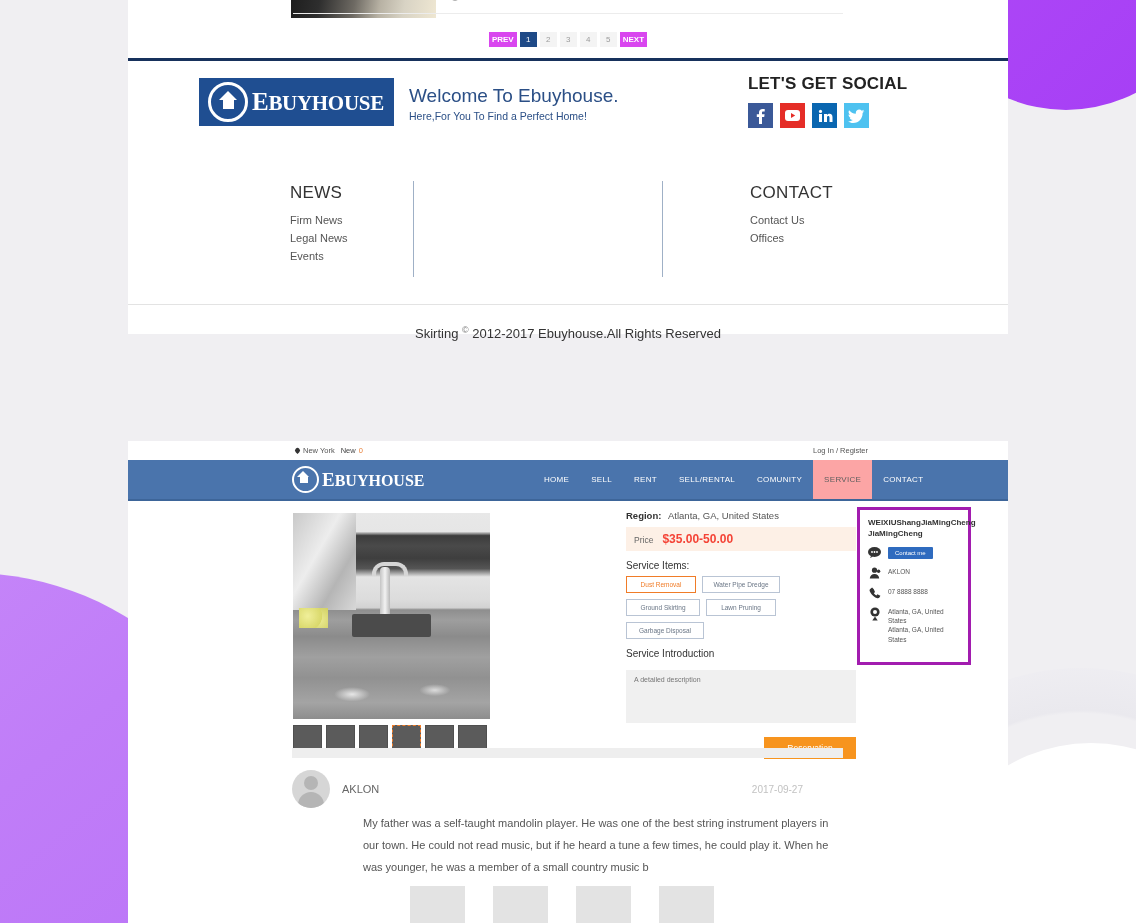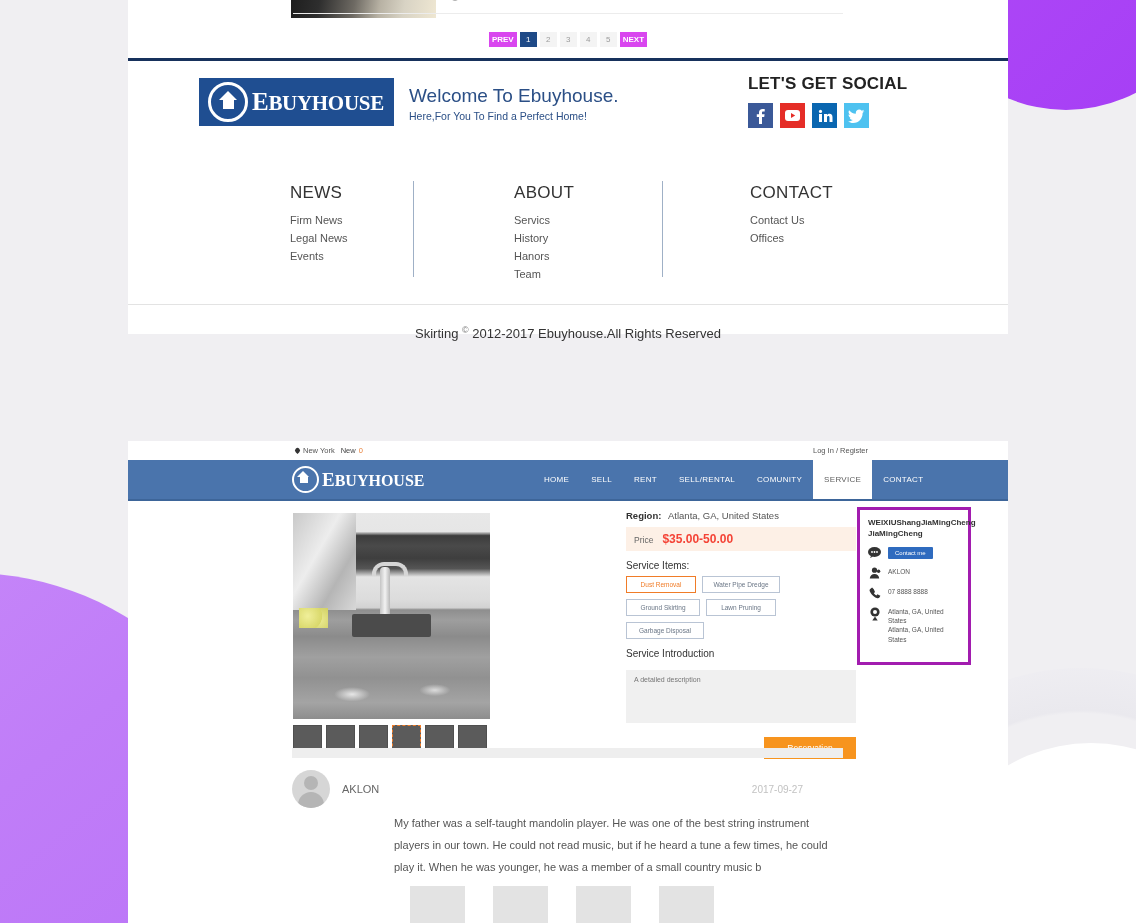--- a/index.html
+++ b/index.html
@@ -87,21 +87,21 @@
   .nav-logo{position:absolute;left:164px;display:flex;align-items:center;gap:3px;}
   .nav-mark{width:23px;height:23px;border-radius:50%;border:2px solid #fff;position:relative;}
   .nav-mark:before{content:"";position:absolute;width:0;height:0;left:3px;top:3px;
     border-left:6px solid transparent;border-right:6px solid transparent;border-bottom:6px solid #fff;}
   .nav-mark:after{content:"";position:absolute;width:8px;height:6px;background:#fff;left:5.5px;top:9px;}
   .nav-word{color:#fff;font-family:"Liberation Serif","DejaVu Serif",serif;font-weight:bold;font-size:16px;}
   .nav-word .big{font-size:19px;}
   .nav-items{position:absolute;left:405px;display:flex;height:39px;align-items:stretch;}
   .nav-item{display:flex;align-items:center;padding:0 11px;font-size:8px;color:#fff;
     letter-spacing:.3px;cursor:pointer;}
-  .nav-item.active{background:#ffffff;color:#5e5e5e;}
+  .nav-item.active{background:#fca5a5;color:#5e5e5e;}
 
   .content{position:relative;height:300px;background:#fff;}
   .gallery{position:absolute;left:165px;top:12px;width:197px;}
   .main-photo{width:197px;height:206px;position:relative;overflow:hidden;background:#8a8a8a;}
   .kitchen{position:absolute;inset:0;
     background:
       radial-gradient(ellipse 30px 12px at 30% 88%, rgba(255,255,255,.75), transparent 60%),
       radial-gradient(ellipse 26px 10px at 72% 86%, rgba(255,255,255,.65), transparent 60%),
       linear-gradient(180deg,
         #e8e8e8 0%, #e6e6e6 9%,
@@ -152,21 +152,21 @@
 
   .divider{position:absolute;left:292px;top:748px;width:551px;height:10px;background:#eeeeee;z-index:3;}
 
   .comments{position:absolute;left:292px;top:766px;width:551px;z-index:3;}
   .cm-head{display:flex;align-items:center;position:relative;height:46px;}
   .avatar{width:38px;height:38px;border-radius:50%;background:#d6d6d6;position:relative;overflow:hidden;}
   .avatar:before{content:"";position:absolute;left:12px;top:6px;width:14px;height:14px;border-radius:50%;background:#b5b5b5;}
   .avatar:after{content:"";position:absolute;left:6px;top:22px;width:26px;height:18px;border-radius:13px 13px 0 0;background:#b5b5b5;}
   .cm-name{margin-left:12px;font-size:11px;color:#666;}
   .cm-date{position:absolute;right:40px;font-size:10px;color:#c2c2c2;}
-  .cm-body{margin-left:102px;font-size:11px;color:#555;line-height:2.0;}
+  .cm-body{margin-left:71px;font-size:11px;color:#555;line-height:2.0;}
 
   .imgrow{position:absolute;left:292px;top:886px;width:551px;display:flex;gap:28px;
     padding-left:118px;box-sizing:border-box;z-index:3;}
   .imgrow .ph{width:55px;height:37px;background:#e3e3e3;}
 </style>
 </head>
 <body>
 
 <div id="bg">
   <div class="deco ring-tr"></div>
@@ -241,27 +241,20 @@
     <div class="vline" style="left:285px"></div>
     <div class="vline" style="left:534px"></div>
 
     <div class="fcol" style="left:162px">
       <h4>NEWS</h4>
       <a>Firm News</a>
       <a>Legal News</a>
       <a>Events</a>
     </div>
 
-    <div class="fcol" style="left:386px">
-      <h4>ABOUT</h4>
-      <a>Servics</a>
-      <a>History</a>
-      <a>Hanors</a>
-      <a>Team</a>
-    </div>
 
     <div class="fcol" style="left:622px">
       <h4>CONTACT</h4>
       <a>Contact Us</a>
       <a>Offices</a>
     </div>
   </div>
 
   <div class="copy-sep"></div>
   <div class="copyright">

